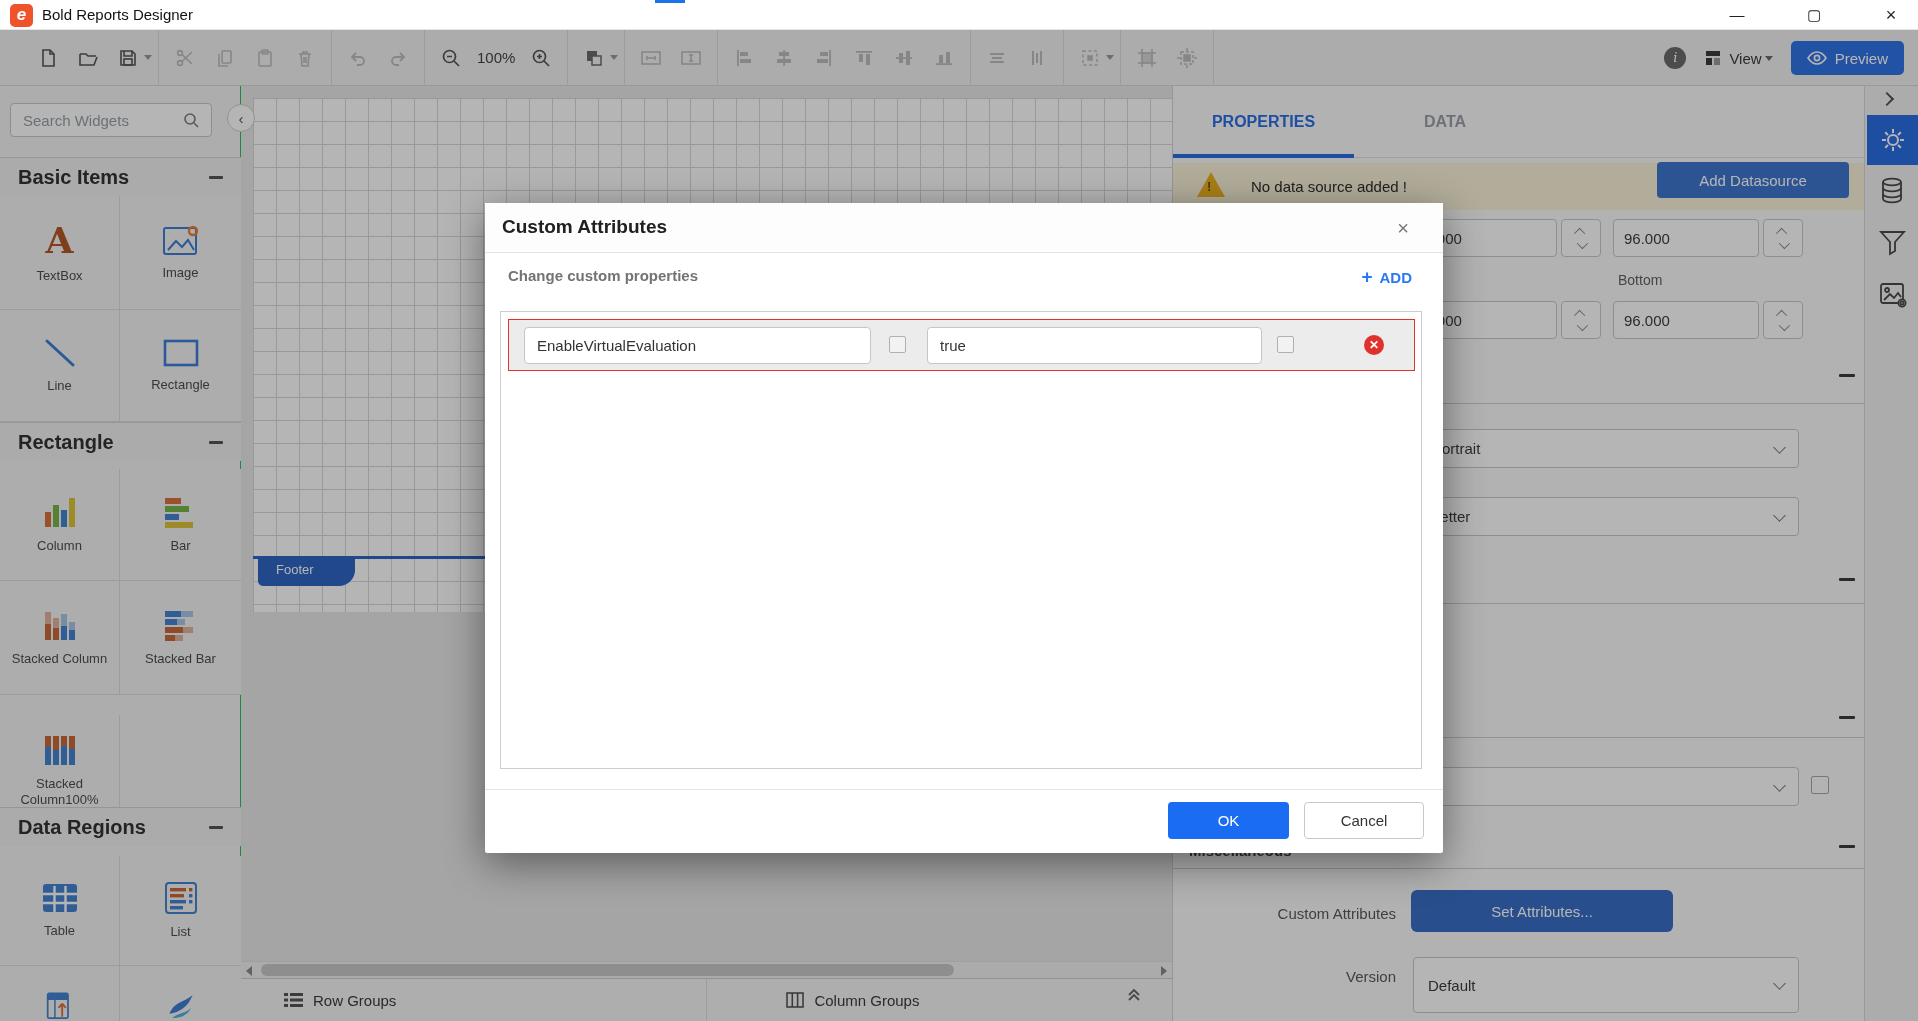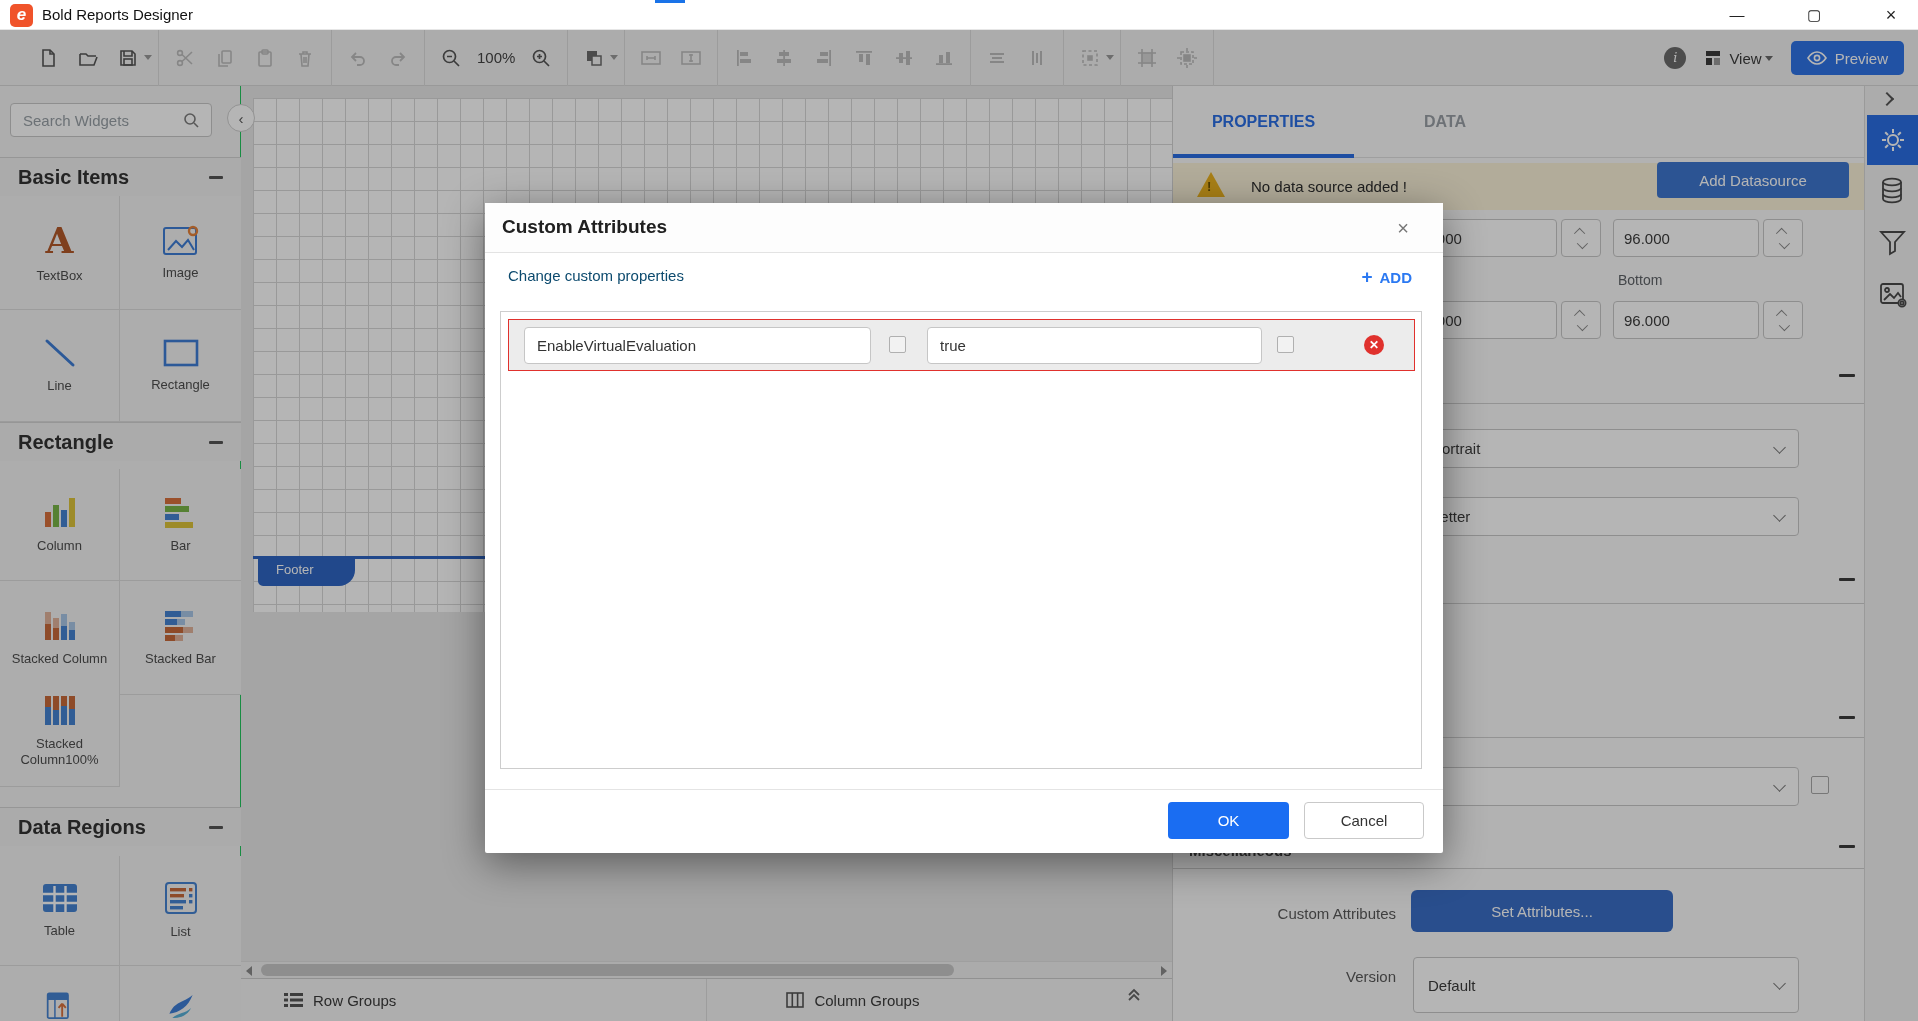--- a/index.html
+++ b/index.html
@@ -111,21 +111,21 @@
   
   #dim{left:0;top:30px;width:1918px;height:991px;background:rgba(0,0,0,0.29);z-index:40}
 
   
   #dialog{left:485px;top:203px;width:958px;height:650px;background:#fff;z-index:60;border-radius:2px;
           box-shadow:0 10px 40px rgba(0,0,0,0.45)}
   #dlg-header{left:0;top:0;width:958px;height:50px;border-bottom:1px solid #e3e3e3;background:#fdfdfd}
   #dlg-title{position:absolute;left:17px;top:13px;font-size:19px;font-weight:600;color:#202020}
   #dlg-close{position:absolute;left:905px;top:12px;width:26px;height:26px;color:#777;font-size:20px;
              line-height:26px;text-align:center}
-  #dlg-subtitle{left:23px;top:64px;font-size:15px;font-weight:400;color:#0c4a6e}
+  #dlg-subtitle{left:23px;top:64px;font-size:15px;font-weight:700;color:#737373}
   #dlg-add{right:31px;top:63px;color:#2b79f2;font-size:15px;font-weight:bold;display:flex;align-items:center;gap:7px}
   #dlg-add .plus{font-size:19px;font-weight:bold}
   #dlg-list{left:15px;top:108px;width:922px;height:458px;border:1px solid #cdcdcd;background:#fff}
   #attr-row{position:absolute;left:7px;top:7px;width:907px;height:52px;background:#ececec;border:1px solid #e0312d}
   .attr-input{position:absolute;top:7px;height:37px;border:1px solid #c6c6c6;border-radius:4px;background:#fff;
               font-size:15px;color:#333;padding:0 12px}
   .attr-check{position:absolute;top:16px;width:17px;height:17px;border:1px solid #b0b0b0;border-radius:2px;background:#f2f2f2}
   #attr-del{position:absolute;left:855px;top:15px;width:20px;height:20px;border-radius:50%;background:#e0312d;
             color:#fff;font-size:12px;font-weight:bold;text-align:center;line-height:20px}
   #dlg-footer-line{left:0;top:586px;width:958px;height:1px;background:#e4e4e4}
@@ -423,21 +423,21 @@
         <rect x="18" y="3" width="12" height="6" fill="#aac7e8"></rect>
       <rect x="2" y="11" width="12" height="6" fill="#4583d2"></rect>
         <rect x="14" y="11" width="8" height="6" fill="#aac7e8"></rect>
       <rect x="2" y="19" width="18" height="6" fill="#c96a3a"></rect>
         <rect x="20" y="19" width="10" height="6" fill="#e2b49c"></rect>
       <rect x="2" y="27" width="10" height="6" fill="#c96a3a"></rect>
         <rect x="12" y="27" width="8" height="6" fill="#e2b49c"></rect>
       </svg>
     <span class="lbl">Stacked Bar</span>
   </div>
-  <div class="abs tile l" style="left:0;top:589px;width:120px;height:112px">
+  <div class="abs tile l" style="left:0;top:629px;width:120px;height:112px">
     <svg width="36" height="34" viewBox="0 0 36 34">
       <rect x="3" y="3" width="6" height="11" fill="#c96a3a"></rect>
         <rect x="3" y="14" width="6" height="18" fill="#4583d2"></rect>
       <rect x="11" y="3" width="6" height="14" fill="#c96a3a"></rect>
         <rect x="11" y="17" width="6" height="15" fill="#4583d2"></rect>
       <rect x="19" y="3" width="6" height="10" fill="#c96a3a"></rect>
         <rect x="19" y="13" width="6" height="19" fill="#4583d2"></rect>
       <rect x="27" y="3" width="6" height="13" fill="#c96a3a"></rect>
         <rect x="27" y="16" width="6" height="16" fill="#4583d2"></rect>
       </svg>

